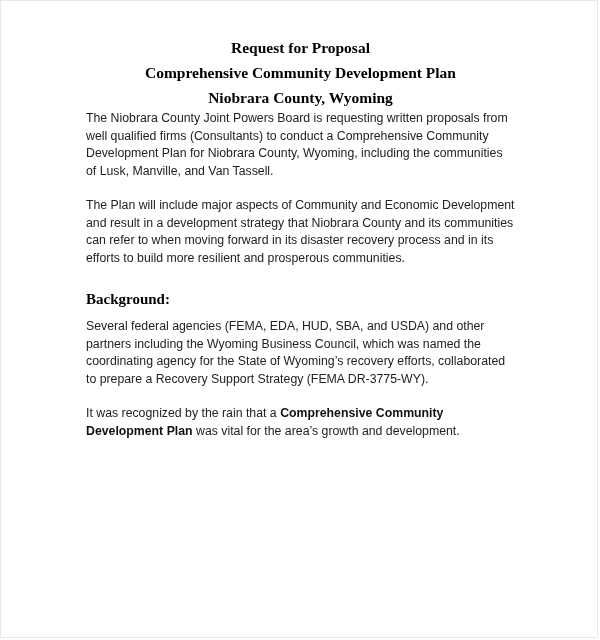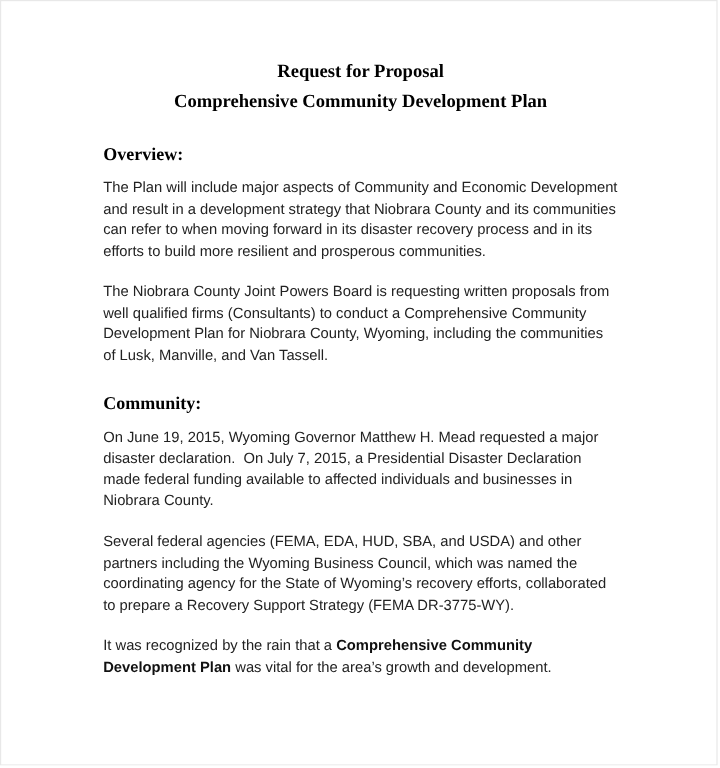--- a/index.html
+++ b/index.html
@@ -21,21 +21,20 @@
   .content {
     padding: 34px 82px 0 85px;
   }
   .doc-title {
     text-align: center;
     font-family: "Liberation Serif", serif;
     font-weight: bold;
     font-size: 15.5px;
     line-height: 25px;
     color: #000000;
-    margin-top: 12px;
   }
   .section-heading {
     font-family: "Liberation Serif", serif;
     font-weight: bold;
     font-size: 15px;
     color: #000000;
     margin: 24px 0 10px 0;
   }
   .para {
     font-size: 12.3px;
@@ -51,28 +50,27 @@
 </style>
 </head>
 <body>
 
 <div class="page">
   <div class="content">
 
     <div class="doc-title">
       <div>Request for Proposal</div>
       <div>Comprehensive Community Development Plan</div>
+      <div>Niobrara County, Wyoming</div>
     </div>
 
-    <div class="section-heading">Overview:</div>
 
+    <p class="para">The Niobrara County Joint Powers Board is requesting written proposals from well qualified firms (Consultants) to conduct a Comprehensive Community Development Plan for Niobrara County, Wyoming, including the communities of Lusk, Manville, and Van Tassell.</p>
     <p class="para">The Plan will include major aspects of Community and Economic Development and result in a development strategy that Niobrara County and its communities can refer to when moving forward in its disaster recovery process and in its efforts to build more resilient and prosperous communities.</p>
-    <p class="para">The Niobrara County Joint Powers Board is requesting written proposals from well qualified firms (Consultants) to conduct a Comprehensive Community Development Plan for Niobrara County, Wyoming, including the communities of Lusk, Manville, and Van Tassell.</p>
 
-    <div class="section-heading">Community:</div>
+    <div class="section-heading">Background:</div>
 
-    <p class="para">On June 19, 2015, Wyoming Governor Matthew H. Mead requested a major disaster declaration.  On July 7, 2015, a Presidential Disaster Declaration made federal funding available to affected individuals and businesses in Niobrara County.</p>
     <p class="para">Several federal agencies (FEMA, EDA, HUD, SBA, and USDA) and other partners including the Wyoming Business Council, which was named the coordinating agency for the State of Wyoming’s recovery efforts, collaborated to prepare a Recovery Support Strategy (FEMA DR-3775-WY).</p>
 
     <p class="para"><span>It was recognized by the rain that a </span><span class="bold">Comprehensive Community Development Plan</span><span> was vital for the area’s growth and development.</span></p>
 
   </div>
 </div>
 
 </body></html>

